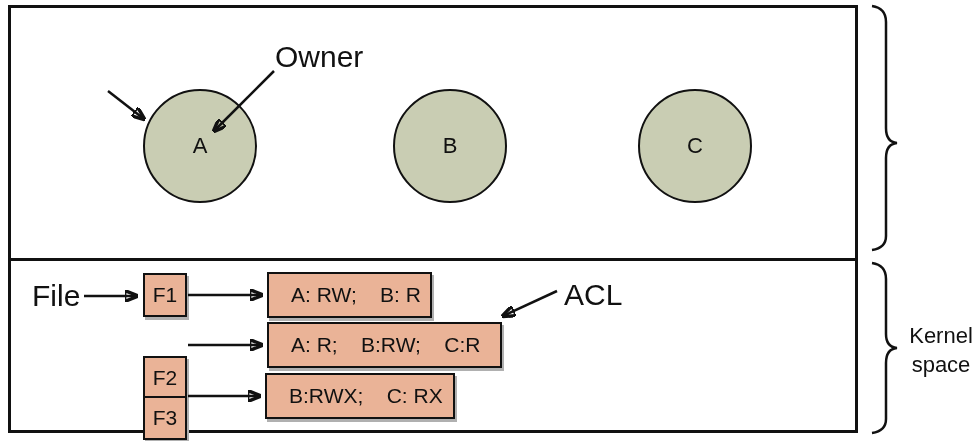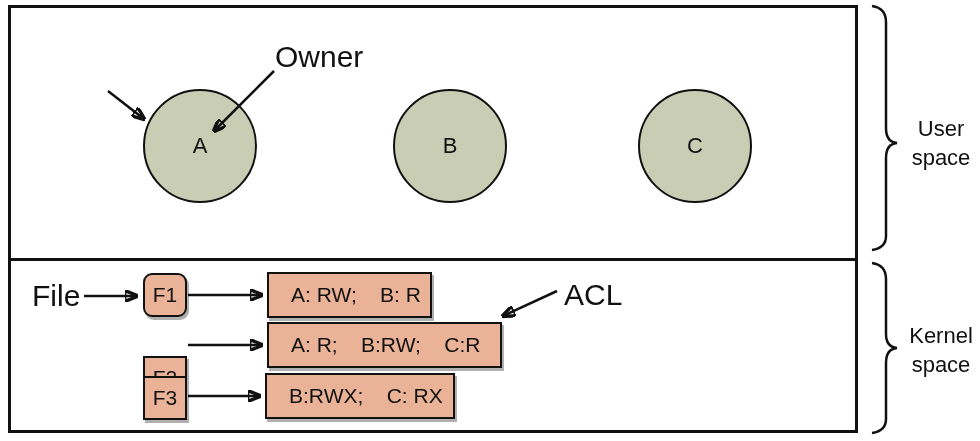--- a/index.html
+++ b/index.html
@@ -49,23 +49,23 @@
 
   .fbox {
     position: absolute;
     width: 44px; height: 44px;
     border: 2.5px solid var(--stroke);
     background: var(--box-fill);
     box-shadow: 2px 3px 0 var(--shadow);
     display: flex; align-items: center; justify-content: center;
     font-size: 21px;
   }
-  .fbox.f1 { left: 143px; top: 273px; border-radius: 9px; }
+  .fbox.f1 { left: 143px; top: 273px; }
   .fbox.f2 { left: 143px; top: 323px; margin-top: 33px; }
-  .fbox.f3 { left: 143px; top: 376px; }
+  .fbox.f3 { left: 143px; top: 396px; }
 
   .aclbox {
     position: absolute;
     height: 46px;
     border: 2.5px solid var(--stroke);
     background: var(--box-fill);
     box-shadow: 2px 3px 0 var(--shadow);
     display: flex; align-items: center;
     padding-left: 22px;
     font-size: 21px;
@@ -143,21 +143,20 @@
   <div class="aclbox acl1">
     <span>A: RW;    B: R</span>
   </div>
   <div class="aclbox acl2">
     <span>A: R;    B:RW;    C:R</span>
   </div>
   <div class="aclbox acl3">
     <span>B:RWX;    C: RX</span>
   </div>
 
-  <div class="brace-label user">User space</div>
   <div class="brace-label kernel">Kernel space</div>
 
   <svg class="overlay" viewBox="0 0 980 441">
     <defs>
       <marker id="ah" viewBox="0 0 10 8" refX="9" refY="4" markerWidth="5.5" markerHeight="4.5" orient="auto">
         <path d="M0,0 L10,4 L0,8 z" fill="#111111" stroke="none"></path>
       </marker>
     </defs>
 
     <line x1="108" y1="91" x2="144" y2="119" marker-end="url(#ah)"></line>

